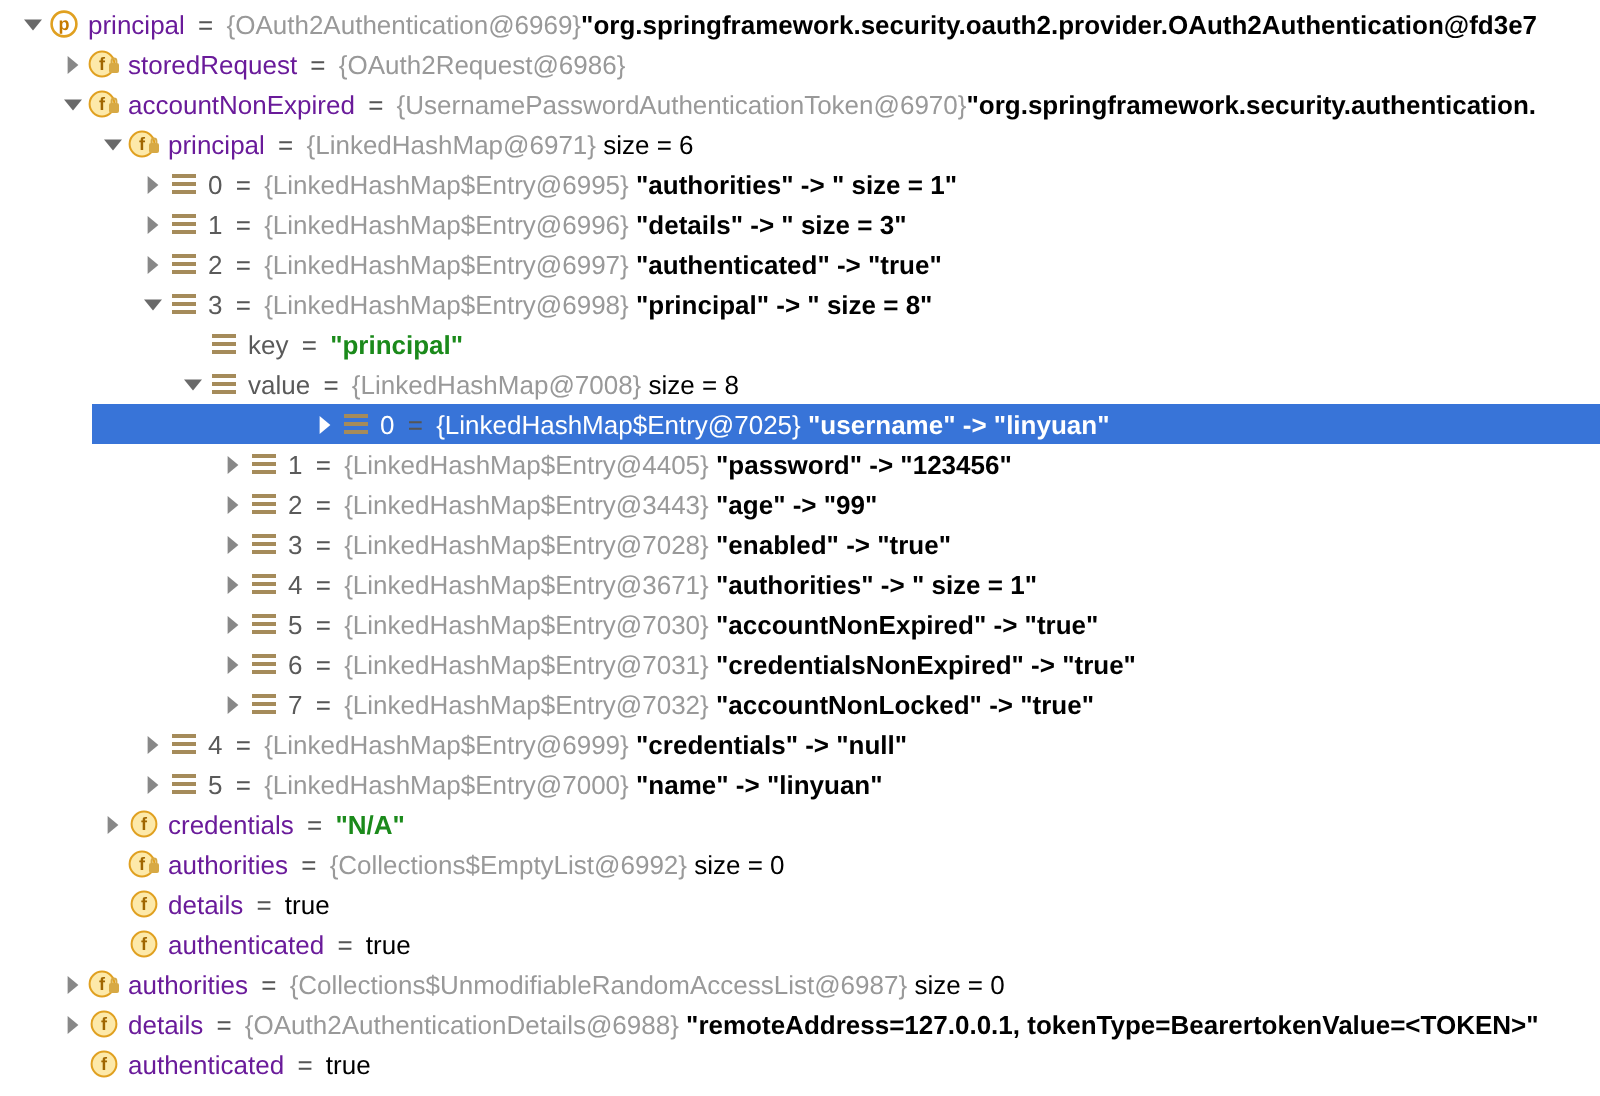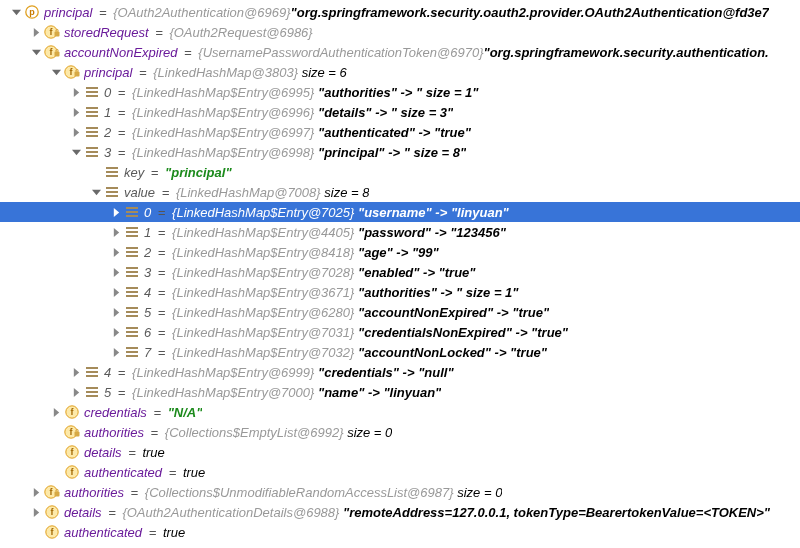--- a/index.html
+++ b/index.html
@@ -11,21 +11,21 @@
       -webkit-font-smoothing: antialiased;
     }
     .tree { padding: 2px 0 4px 0; }
     .row {
       display: flex;
       align-items: center;
       height: 20px;
       white-space: nowrap;
       padding-right: 6px;
     }
-    .row.selected { background: #3874d8; color: #fff; }
+    .row.selected { background: #3874d8; color: #fff; margin-left: 46px; }
     .row.selected .gray, .row.selected .name, .row.selected .val, .row.selected .kw, .row.selected .lit, .row.selected .bold { color: #fff !important; }
     .indent { display: inline-block; flex: 0 0 auto; }
     .arrow {
       width: 12px; height: 12px; flex: 0 0 auto;
       display: inline-flex; align-items: center; justify-content: center;
       margin-right: 2px;
     }
     .arrow svg { display: block; }
     .arrow.none { visibility: hidden; }
     .icon {
@@ -33,21 +33,21 @@
       display: inline-flex; align-items: center; justify-content: center;
       margin-right: 4px;
     }
     .icon svg { display: block; }
     .name  { color: #6a1b9a; }      
     .kw    { color: #5a5a5a; }      
     .gray  { color: #999; }         
     .val   { color: #000; }         
     .lit   { color: #1b8a1b; }      
     .bold  { font-weight: 600; color: #000; }
-    .text  { overflow: hidden; text-overflow: ellipsis; font-style: italic; }
+    .text  { overflow: hidden; text-overflow: ellipsis; }
     .eq    { color: #555; padding: 0 3px; }
   </style>
 </head>
 <body>
 
 <div class="tree" id="tree">
     <div class="row">
       <span class="indent" style="width: 10px;"></span>
       <span class="arrow ">
         <svg width="9" height="9" viewBox="0 0 10 10">
@@ -104,21 +104,21 @@
         </svg>
       </span>
       <span class="icon">
         <svg width="16" height="14" viewBox="0 0 16 14">
           <circle cx="7" cy="7" r="6.2" fill="#fde9a9" stroke="#e0a020" stroke-width="1"></circle>
           <text x="7" y="10" text-anchor="middle" font-size="9" font-family="Arial" fill="#a06600" font-weight="bold">f</text>
           <rect x="10.5" y="6.5" width="5" height="5" rx="1" fill="#d7a945"></rect>
           <path d="M11.8 6.5 v-1 a1.2 1.2 0 0 1 2.4 0 v1" fill="none" stroke="#d7a945" stroke-width="1"></path>
         </svg>
       </span>
-      <span class="text"><span class="name">principal</span><span class="eq"> = </span><span class="gray">{LinkedHashMap@3803}</span><span> </span><span class="val"> size = 6</span></span>
+      <span class="text"><span class="name">principal</span><span class="eq"> = </span><span class="gray">{LinkedHashMap@6971}</span><span> </span><span class="val"> size = 6</span></span>
     </div>
     <div class="row">
       <span class="indent" style="width: 70px;"></span>
       <span class="arrow ">
         <svg width="9" height="9" viewBox="0 0 10 10">
           <path d="M2 0 L8 5 L2 10 Z" fill="#888"></path>
         </svg>
       </span>
       <span class="icon">
         <svg width="12" height="12" viewBox="0 0 12 12">
@@ -244,21 +244,21 @@
           <path d="M2 0 L8 5 L2 10 Z" fill="#888"></path>
         </svg>
       </span>
       <span class="icon">
         <svg width="12" height="12" viewBox="0 0 12 12">
           <rect x="0" y="1" width="12" height="2" fill="#a58b5a"></rect>
           <rect x="0" y="5" width="12" height="2" fill="#a58b5a"></rect>
           <rect x="0" y="9" width="12" height="2" fill="#a58b5a"></rect>
         </svg>
       </span>
-      <span class="text"><span class="kw">2</span><span class="eq"> = </span><span class="gray">{LinkedHashMap$Entry@8418}</span><span> </span><span class="bold">"age" -&gt; "99"</span></span>
+      <span class="text"><span class="kw">2</span><span class="eq"> = </span><span class="gray">{LinkedHashMap$Entry@3443}</span><span> </span><span class="bold">"age" -&gt; "99"</span></span>
     </div>
     <div class="row">
       <span class="indent" style="width: 110px;"></span>
       <span class="arrow ">
         <svg width="9" height="9" viewBox="0 0 10 10">
           <path d="M2 0 L8 5 L2 10 Z" fill="#888"></path>
         </svg>
       </span>
       <span class="icon">
         <svg width="12" height="12" viewBox="0 0 12 12">
@@ -292,21 +292,21 @@
           <path d="M2 0 L8 5 L2 10 Z" fill="#888"></path>
         </svg>
       </span>
       <span class="icon">
         <svg width="12" height="12" viewBox="0 0 12 12">
           <rect x="0" y="1" width="12" height="2" fill="#a58b5a"></rect>
           <rect x="0" y="5" width="12" height="2" fill="#a58b5a"></rect>
           <rect x="0" y="9" width="12" height="2" fill="#a58b5a"></rect>
         </svg>
       </span>
-      <span class="text"><span class="kw">5</span><span class="eq"> = </span><span class="gray">{LinkedHashMap$Entry@6280}</span><span> </span><span class="bold">"accountNonExpired" -&gt; "true"</span></span>
+      <span class="text"><span class="kw">5</span><span class="eq"> = </span><span class="gray">{LinkedHashMap$Entry@7030}</span><span> </span><span class="bold">"accountNonExpired" -&gt; "true"</span></span>
     </div>
     <div class="row">
       <span class="indent" style="width: 110px;"></span>
       <span class="arrow ">
         <svg width="9" height="9" viewBox="0 0 10 10">
           <path d="M2 0 L8 5 L2 10 Z" fill="#888"></path>
         </svg>
       </span>
       <span class="icon">
         <svg width="12" height="12" viewBox="0 0 12 12">

